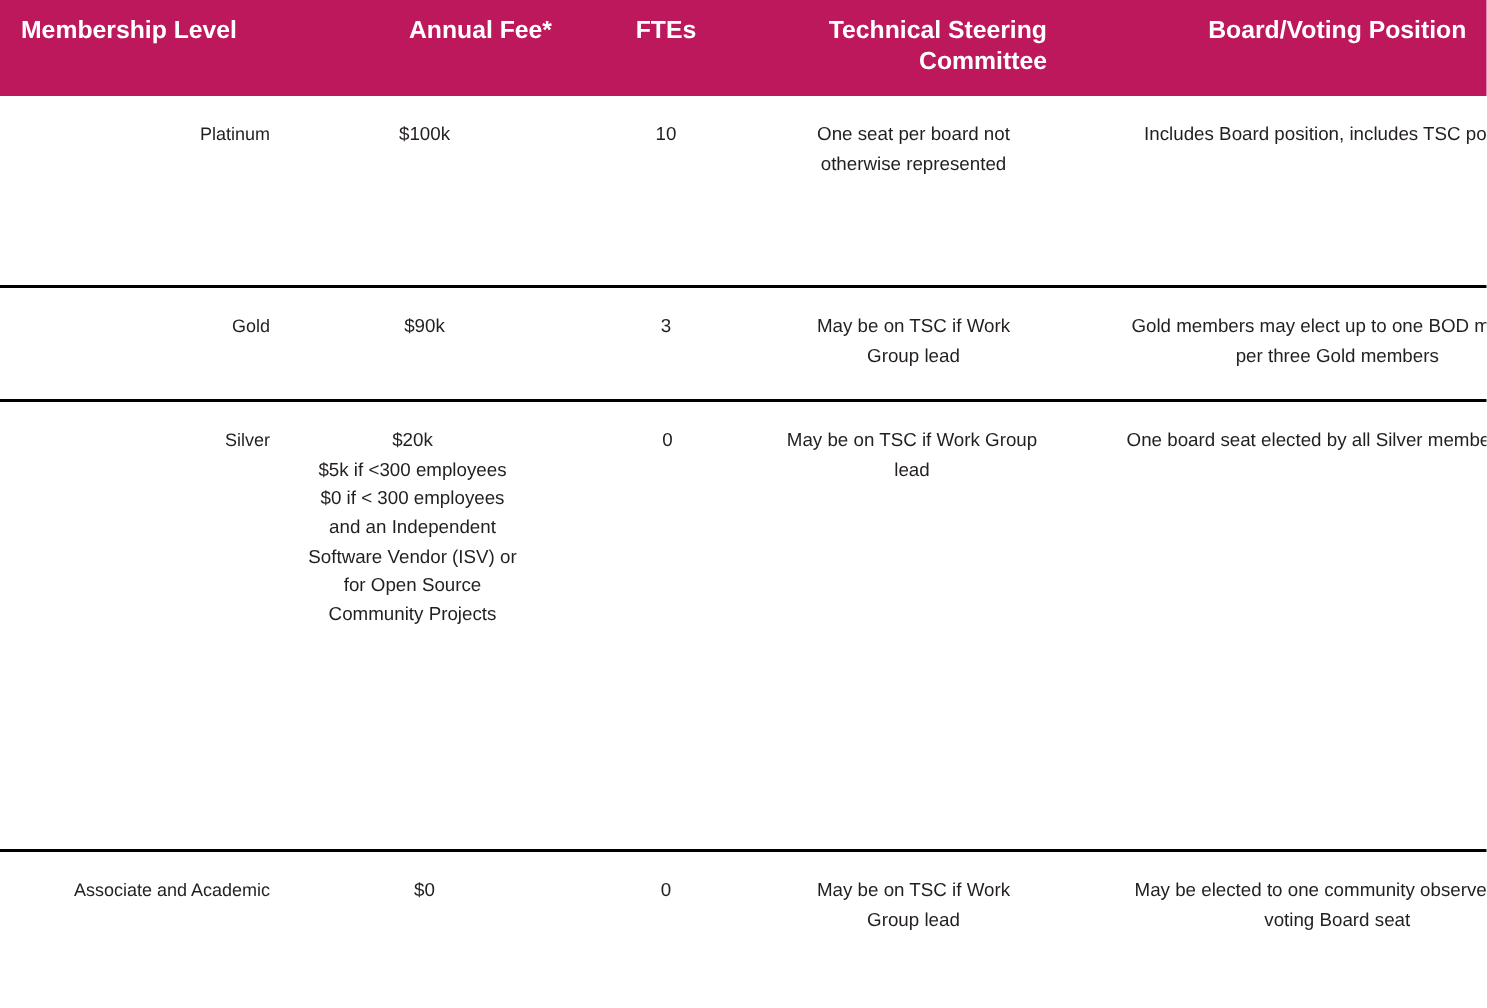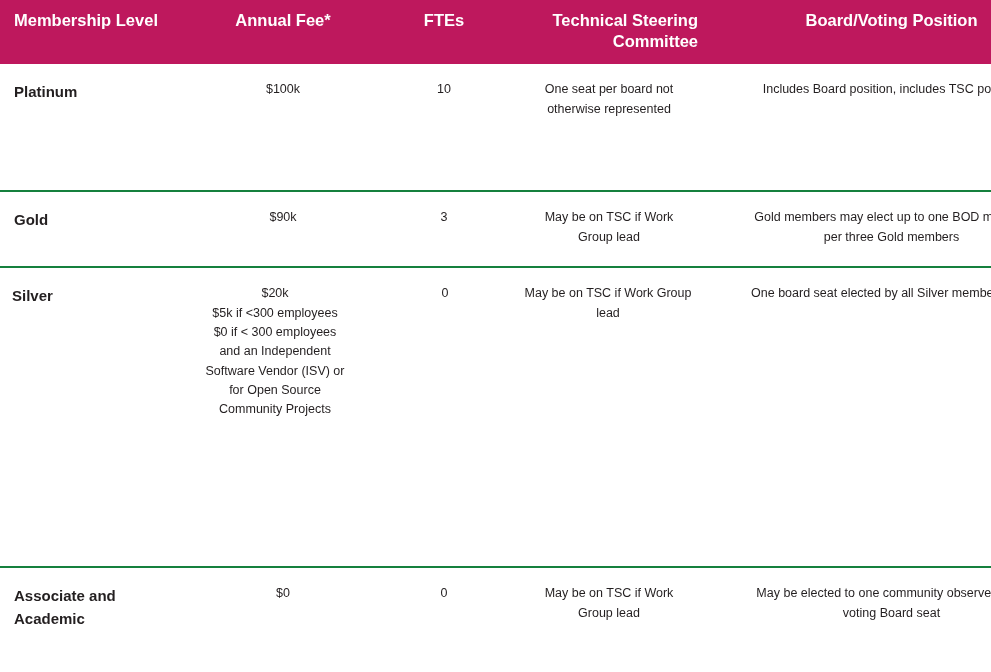--- a/index.html
+++ b/index.html
@@ -30,50 +30,50 @@
     vertical-align: top;
     padding: 10px 8px 12px 8px;
     line-height: 1.28;
   }
   thead th.col-level {
     text-align: left;
     padding-left: 14px;
     width: 168px;
   }
   thead th.col-fee {
-    text-align: center;
+    text-align: right;
     width: 170px;
   }
   thead th.col-ftes {
     text-align: center;
     width: 120px;
   }
   thead th.col-tsc {
     text-align: right;
     width: 178px;
   }
   thead th.col-board {
     text-align: center;
     width: 355px;
   }
   tbody td {
     font-size: 12.5px;
     line-height: 1.55;
     vertical-align: top;
     padding: 16px 10px 10px 10px;
-    border-top: 2px solid #15803d;
+    border-top: 2px solid #000000;
   }
   tbody tr:first-child td {
     border-top: none;
   }
   td.level {
-    font-weight: bold;
-    text-align: left;
+    font-weight: normal;
+    text-align: right;
     padding-left: 14px;
-    font-size: 15px;
+    font-size: 12px;
   }
   td.center {
     text-align: center;
   }
   td.fee {
     text-align: center;
     padding-left: 28px;
     padding-right: 28px;
   }
   td.tsc {

